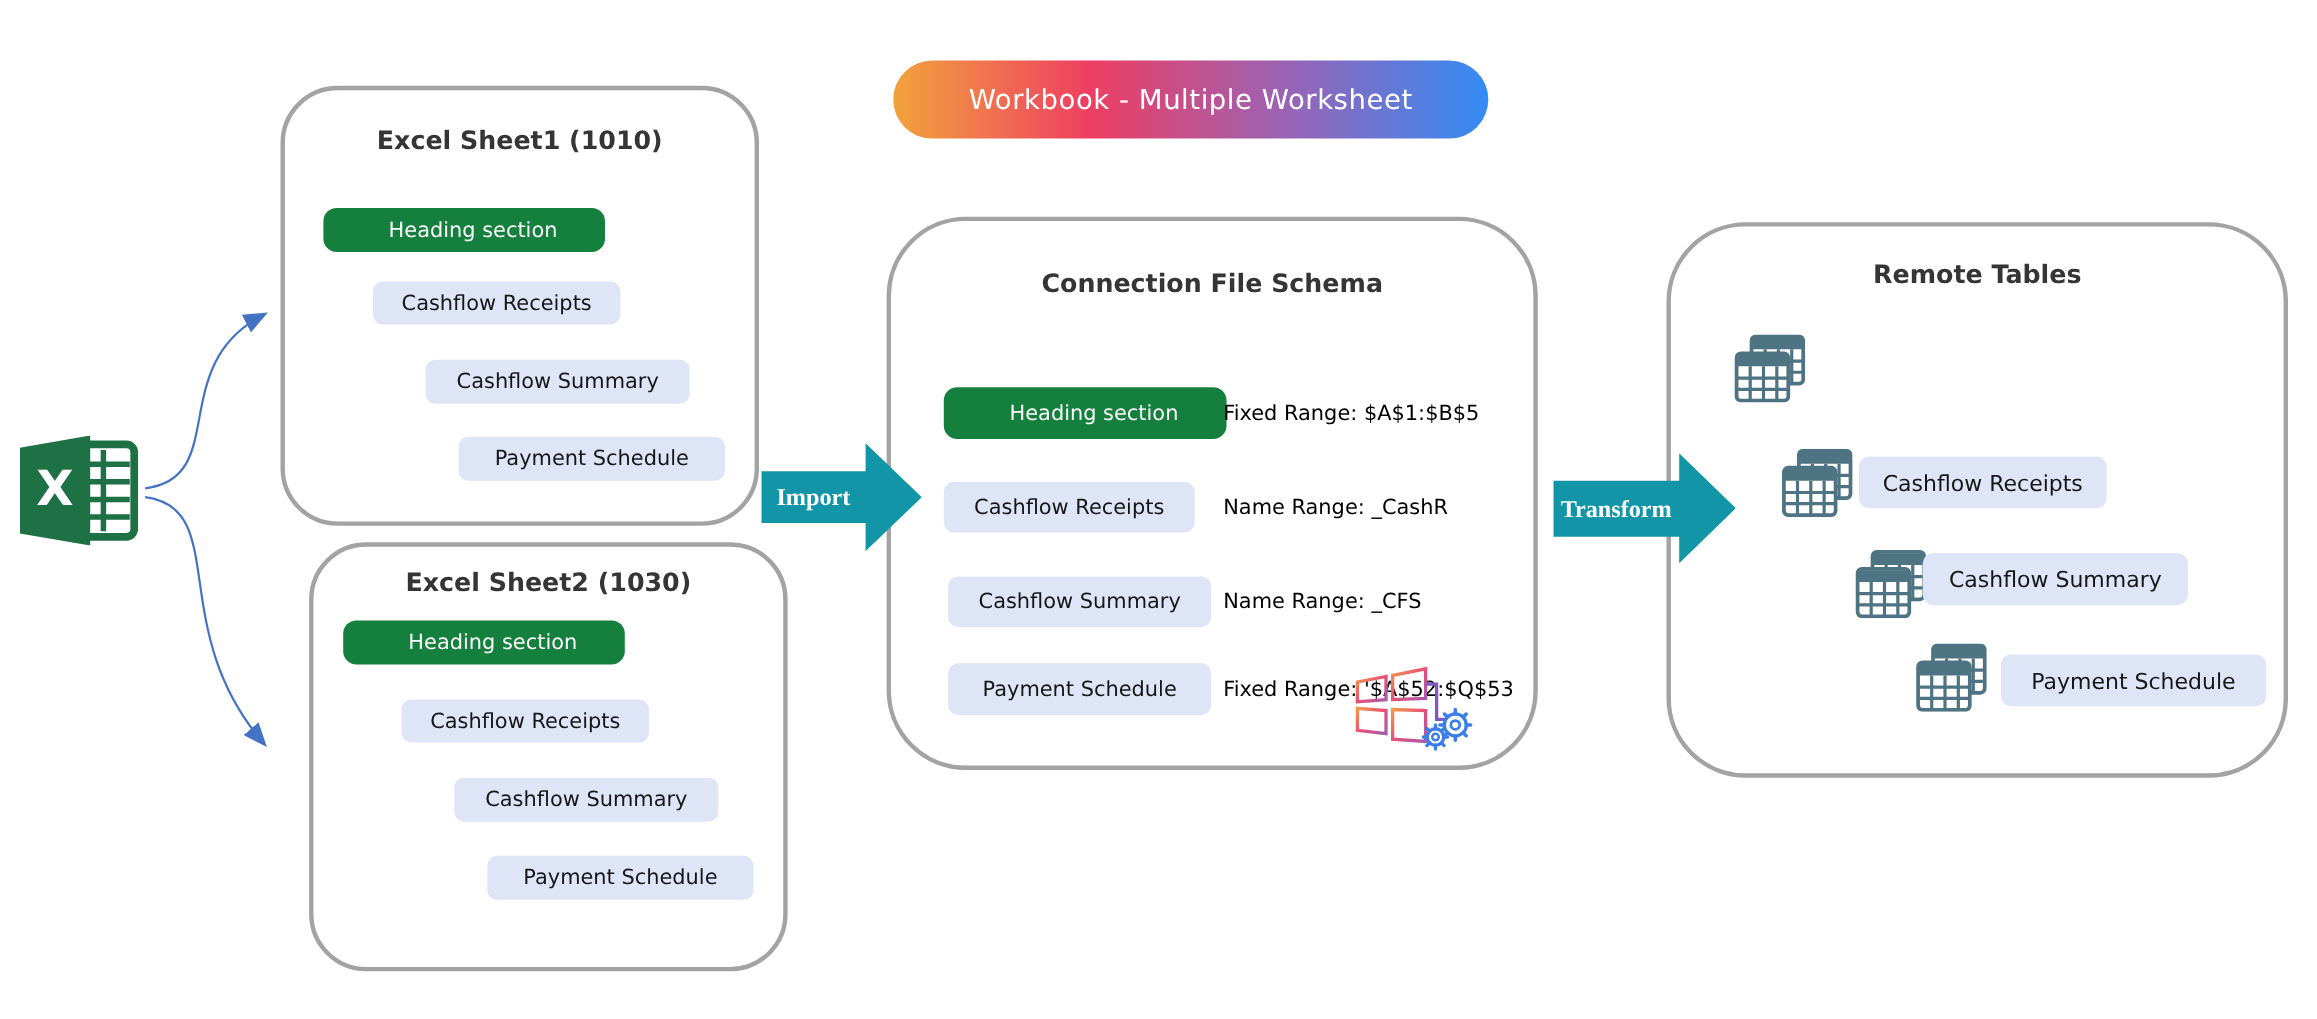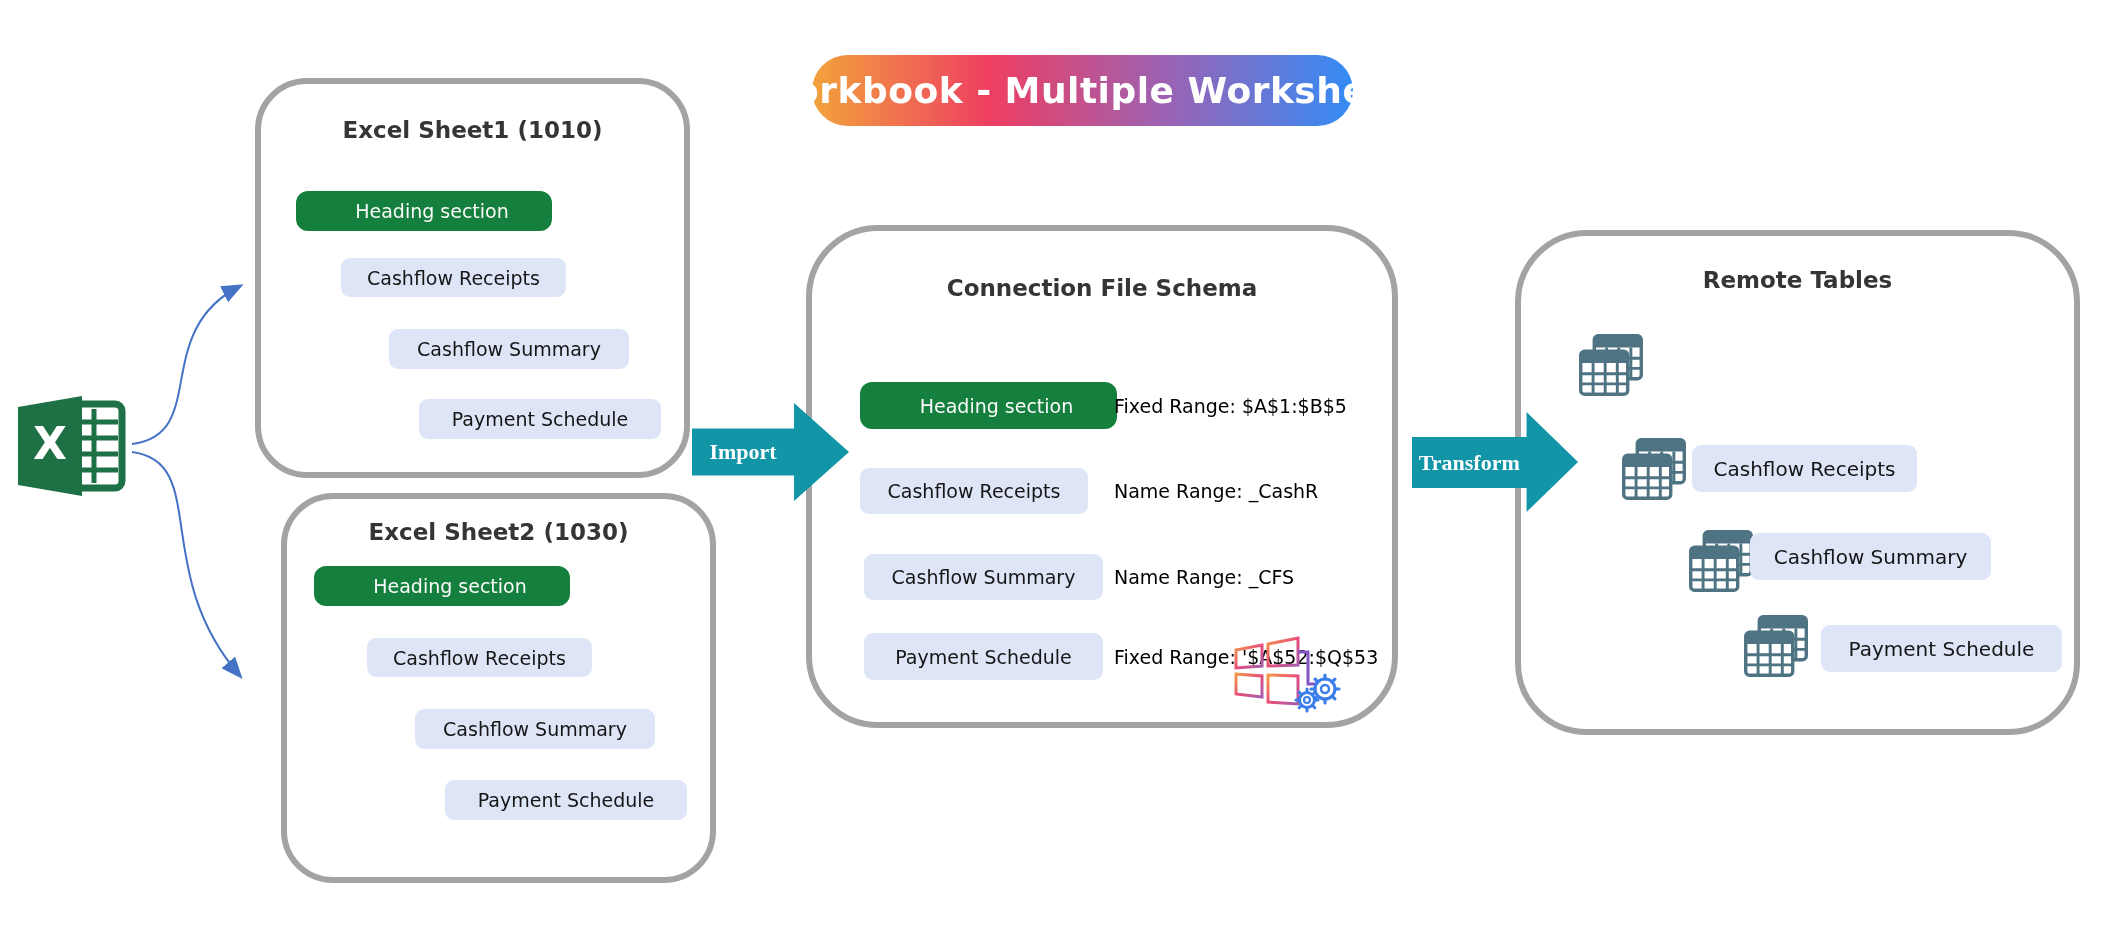--- a/index.html
+++ b/index.html
@@ -6,25 +6,25 @@
   .canvas{
     position:relative;width:2106px;height:926px;background:#ffffff;overflow:hidden;
     font-family:"DejaVu Sans","Liberation Sans",sans-serif;
   }
   
   .banner{
     position:absolute;left:812px;top:55px;width:541px;height:71px;border-radius:36px;
     background:linear-gradient(90deg,#F2A33C 0%,#EE3E62 33%,#9A63B5 66%,#338CF5 100%);
     display:flex;align-items:center;justify-content:center;z-index:4;
   }
-  .banner span{color:#ffffff;font-size:36px;font-weight:bold;letter-spacing:.5px;white-space:nowrap;}
+  .banner span{color:#ffffff;font-size:25px;font-weight:normal;letter-spacing:.5px;white-space:nowrap;}
   
-  .panel{position:absolute;background:#ffffff;border:6px solid #a3a3a3;box-sizing:border-box;z-index:2;}
+  .panel{position:absolute;background:#ffffff;border:4px solid #a3a3a3;box-sizing:border-box;z-index:2;}
   .panel.sheet{border-radius:52px;}
-  .panel.big{border-radius:72px;margin-top:28px;}
+  .panel.big{border-radius:72px;}
   #sheet1{left:255px;top:78px;width:435px;height:400px;}
   #sheet2{left:255px;top:493px;width:435px;height:390px;margin-left:26px;}
   #schema{left:806px;top:197px;width:592px;height:503px;}
   #remote{left:1515px;top:202px;width:565px;height:505px;}
   .panel-title{
     position:absolute;left:0;right:0;text-align:center;font-size:23px;font-weight:bold;
     color:#353535;white-space:nowrap;
   }
   
   .chip{
@@ -32,21 +32,21 @@
     display:flex;align-items:center;justify-content:center;font-size:19px;white-space:nowrap;
   }
   .chip.gray{background:#15803d;color:#FAFAFA;border-radius:12px;padding-left:16px;}
   .annot{
     position:absolute;display:flex;align-items:center;justify-content:flex-start;
     color:#000000;font-size:19px;white-space:nowrap;
   }
   
   .blockarrow{position:absolute;z-index:6;}
   .blockarrow .shape{position:absolute;inset:0;background:#1295A6;}
-  #importArrow{left:692px;top:403px;width:146px;height:98px;padding-left:11px;}
+  #importArrow{left:692px;top:403px;width:146px;height:98px;}
   #importArrow .shape{clip-path:polygon(0 26%,65% 26%,65% 0,100% 50%,65% 100%,65% 74%,0 74%);}
   #importArrow .alabel{position:absolute;left:0;width:65%;top:26%;height:48%;}
   #transformArrow{left:1412px;top:412px;width:166px;height:100px;}
   #transformArrow .shape{clip-path:polygon(0 25%,69% 25%,69% 0,100% 50%,69% 100%,69% 76%,0 76%);}
   #transformArrow .alabel{position:absolute;left:0;width:69%;top:25%;height:51%;}
   .alabel{display:flex;align-items:center;justify-content:center;color:#ffffff;
     font-family:"Liberation Serif","DejaVu Serif",serif;font-weight:bold;font-size:22px;}
   
   .connectors{position:absolute;left:0;top:0;z-index:1;pointer-events:none;}
   .excel-icon{position:absolute;left:18px;top:396px;width:110px;height:100px;z-index:3;}

